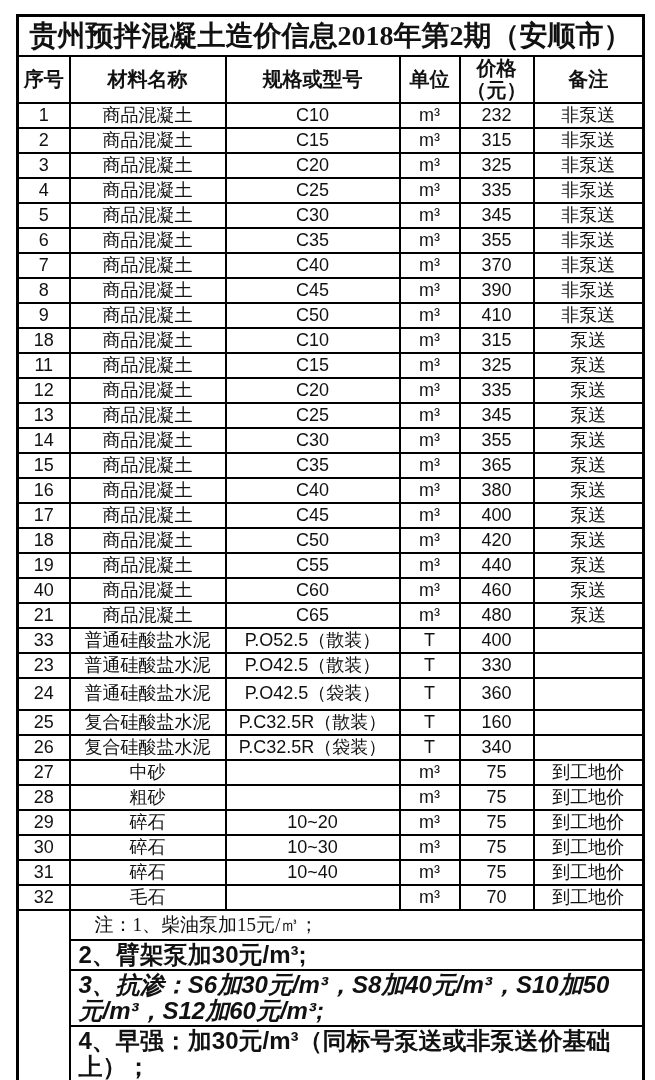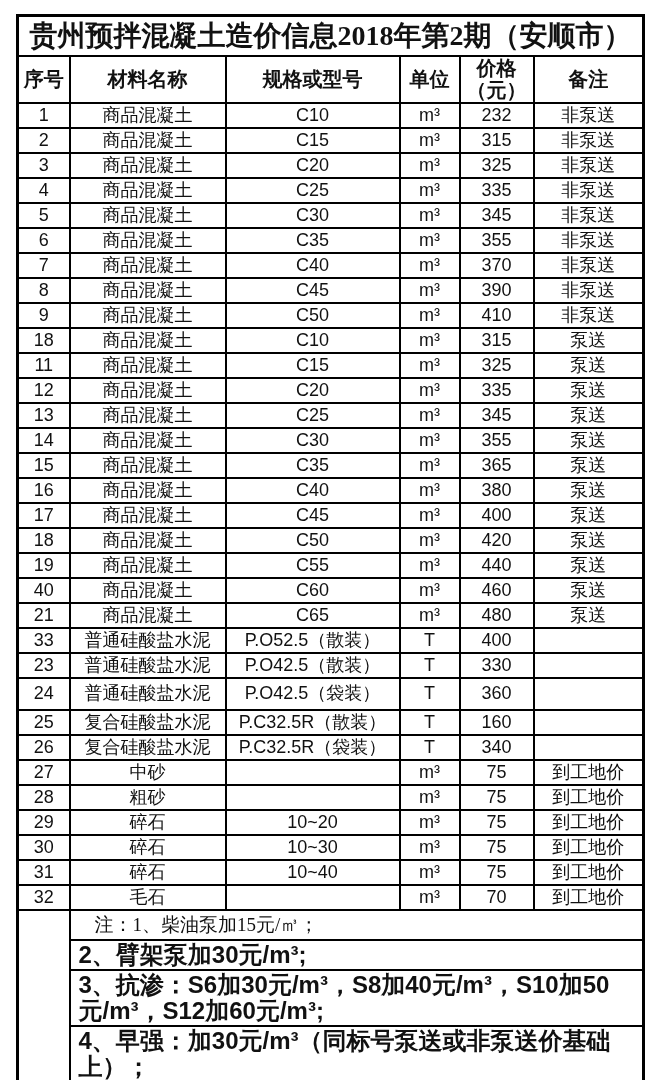--- a/index.html
+++ b/index.html
@@ -66,21 +66,21 @@
     padding: 1px 6px 1px 8px;
   }
   .note-1 .note-cell {
     font-family: "Liberation Serif", "DejaVu Serif", serif;
     font-weight: normal;
     font-size: 19px;
     padding-left: 24px;
   }
   .note-1 td { height: 28px; }
   .note-2 td { height: 27px; }
-  .note-3 .note-cell { height: 56px; }
+  .note-3 .note-cell { height: 56px; font-style: italic; }
   .note-4 td { height: 28px; }
   .note-5 td { height: 26px; }
 </style>
 </head>
 <body>
 
 <div class="page">
   <table class="price-table">
     <colgroup>
       <col style="width:52px">

